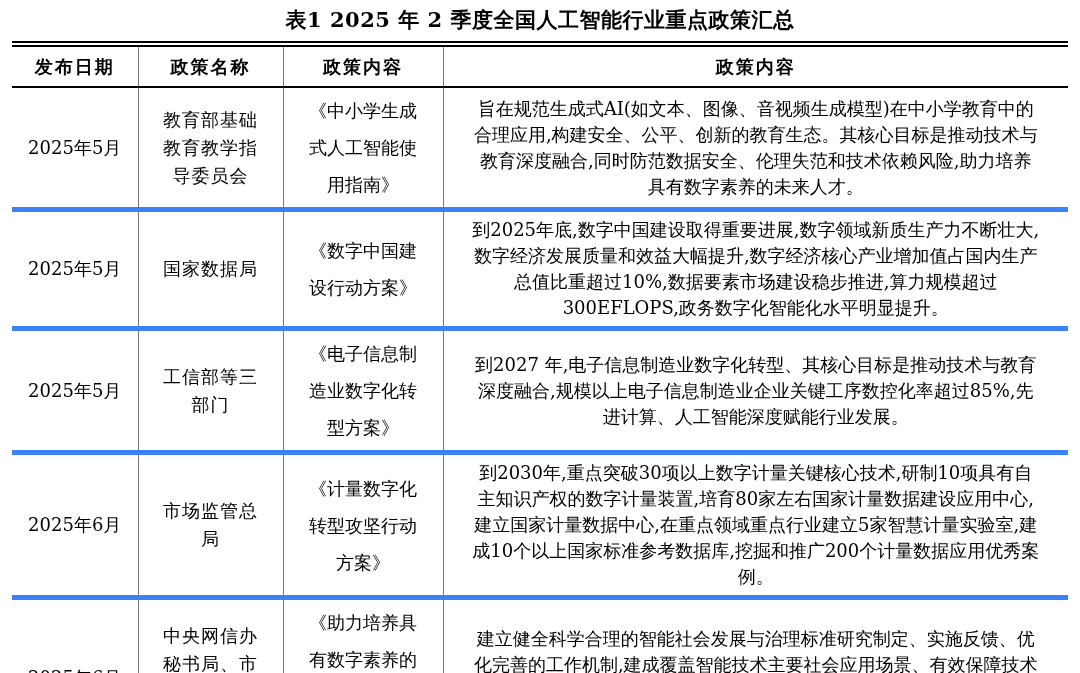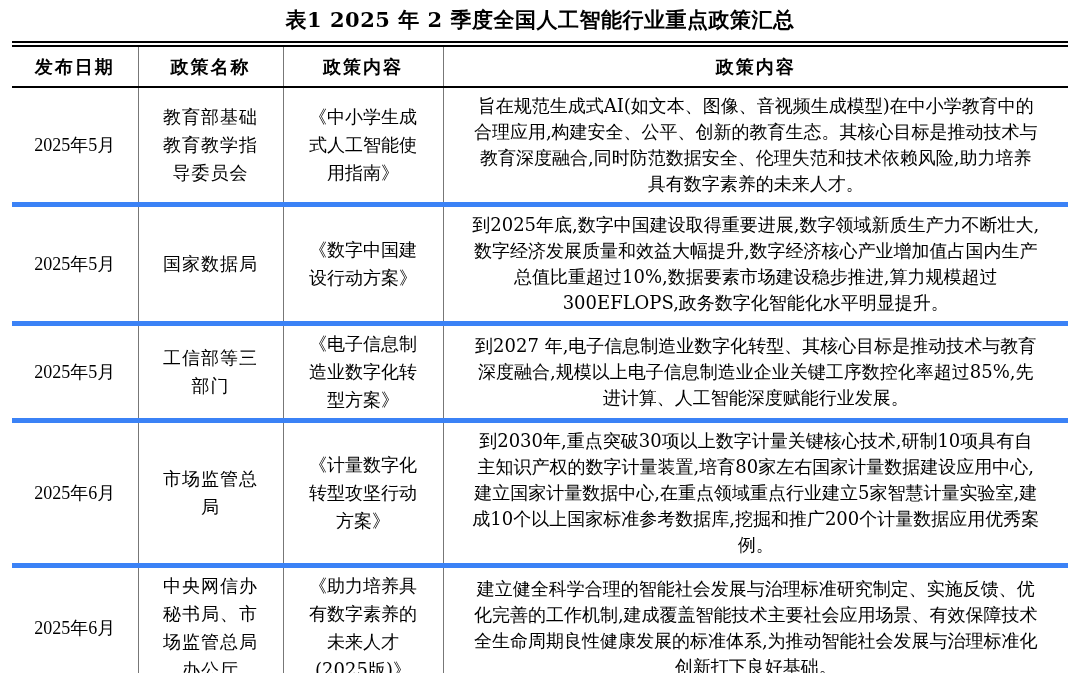--- a/index.html
+++ b/index.html
@@ -41,23 +41,23 @@
   }
   th:first-child, td:first-child { border-left: none; }
   thead th {
     border-bottom: 2.5px solid #000000;
     font-weight: bold;
     height: 37px;
     letter-spacing: 2px;
   }
   tbody td { border-top: 5px solid #3b82f6; }
   tbody tr:first-child td { border-top: none; }
-  td.c1 { line-height: 26px; font-family: Liberation Serif, serif; }
+  td.c1 { line-height: 26px; }
   td.c2 { padding: 0 24px; line-height: 28px; letter-spacing: 1px; }
-  td.c3 { padding: 4px 18px; line-height: 28px; }
+  td.c3 { padding: 4px 18px; line-height: 37px; }
   td.c4 { padding: 5px 28px; line-height: 26px; }
 </style>
 </head>
 <body>
 
 <div class="page">
 
   <div class="doc-title">表1 2025 年 2 季度全国人工智能行业重点政策汇总</div>
 
   <table class="policy-table">

